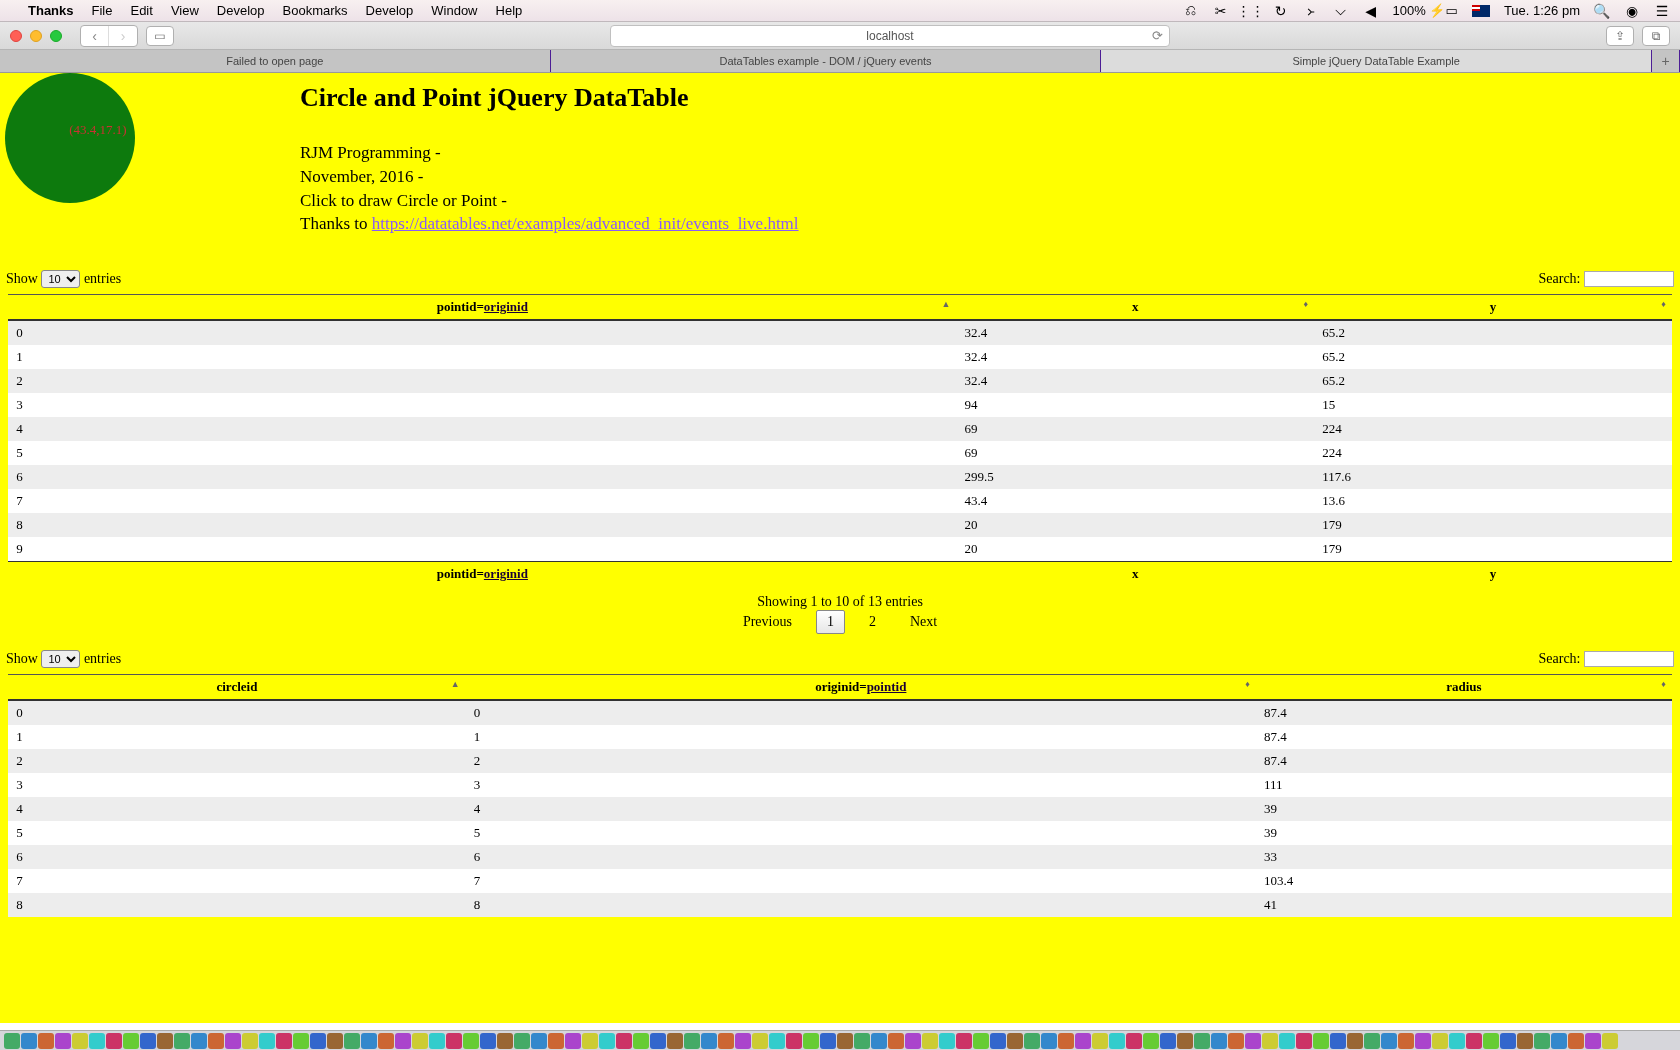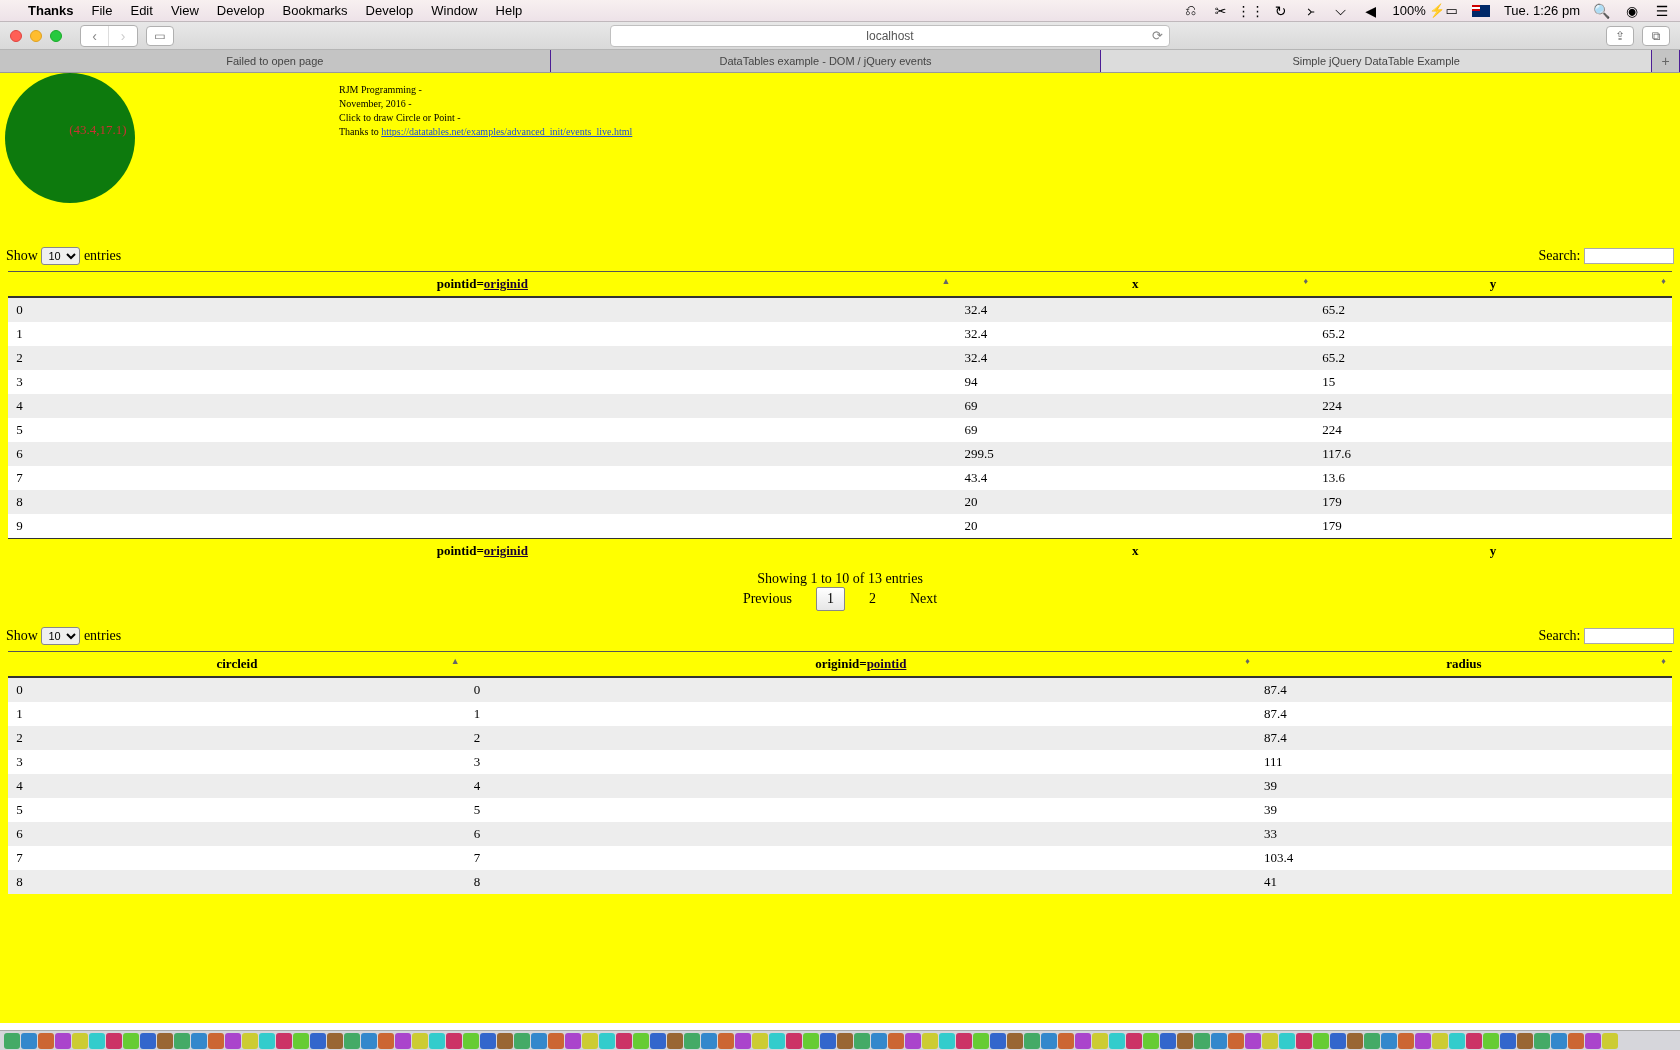--- a/index.html
+++ b/index.html
@@ -36,22 +36,22 @@
     .tab.newtab { flex: 0 0 28px; font-size: 14px; color: #666; }
 
     
     .page { background: #ffff00; padding: 0; min-height: 950px; }
     .header-row { display: flex; align-items: flex-start; }
     .circle-wrap { width: 140px; height: 140px; position: relative; margin-left: 0; }
     .circle { width: 130px; height: 130px; border-radius: 50%; background: #0d7a0d; position: absolute; left: 5px; top: 0; display: flex; align-items: center; justify-content: center; }
     .circle-label { color: #c83232; font-family: "Times New Roman", serif; font-size: 13px; position: relative; left: 28px; top: -8px; }
     .title-block { margin-left: 160px; margin-top: 10px; font-family: "Times New Roman", serif; }
     .page-title { font-size: 26px; font-weight: bold; margin-bottom: 28px; }
-    .sub { font-size: 10px; line-height: 1.4; margin-left: 39px; }
-    .sub a { color: #1d4ed8; text-decoration: underline; }
+    .sub { font-size: 17px; line-height: 1.4; }
+    .sub a { color: #8b5cf6; text-decoration: underline; }
 
     
     .dt-section { padding: 4px 4px 0 4px; margin-top: 30px; }
     .dt-controls { display: flex; justify-content: space-between; align-items: center; font-family: "Times New Roman", serif; font-size: 14px; padding: 0 2px 6px 2px; }
     .dt-controls select { font-size: 11px; border: 1px solid #888; border-radius: 3px; padding: 1px 2px; }
     .dt-controls input { width: 90px; border: 1px solid #aaa; font-size: 12px; height: 16px; }
 
     table.dt { width: 99.5%; margin: 0 auto; border-collapse: collapse; font-family: "Times New Roman", serif; font-size: 13px; }
     table.dt thead th { font-weight: bold; text-align: center; padding: 4px 6px; border-top: 1px solid #555; border-bottom: 2px solid #333; position: relative; }
     table.dt thead th .sort { position: absolute; right: 6px; font-size: 9px; color: #666; }
@@ -137,20 +137,21 @@
 </div>
 
 <div class="page">
   <div class="header-row">
     <div class="circle-wrap">
       <div class="circle">
         <span class="circle-label">(43.4,17.1)</span>
       </div>
     </div>
     <div class="title-block">
+      <h1 class="page-title">Circle and Point jQuery DataTable</h1>
       <div class="sub">RJM Programming -</div>
       <div class="sub">November, 2016 -</div>
       <div class="sub">Click to draw Circle or Point -</div>
       <div class="sub">
         <span>Thanks to </span><a href="#">https://datatables.net/examples/advanced_init/events_live.html</a>
       </div>
     </div>
   </div>
 
   <div class="dt-section">

